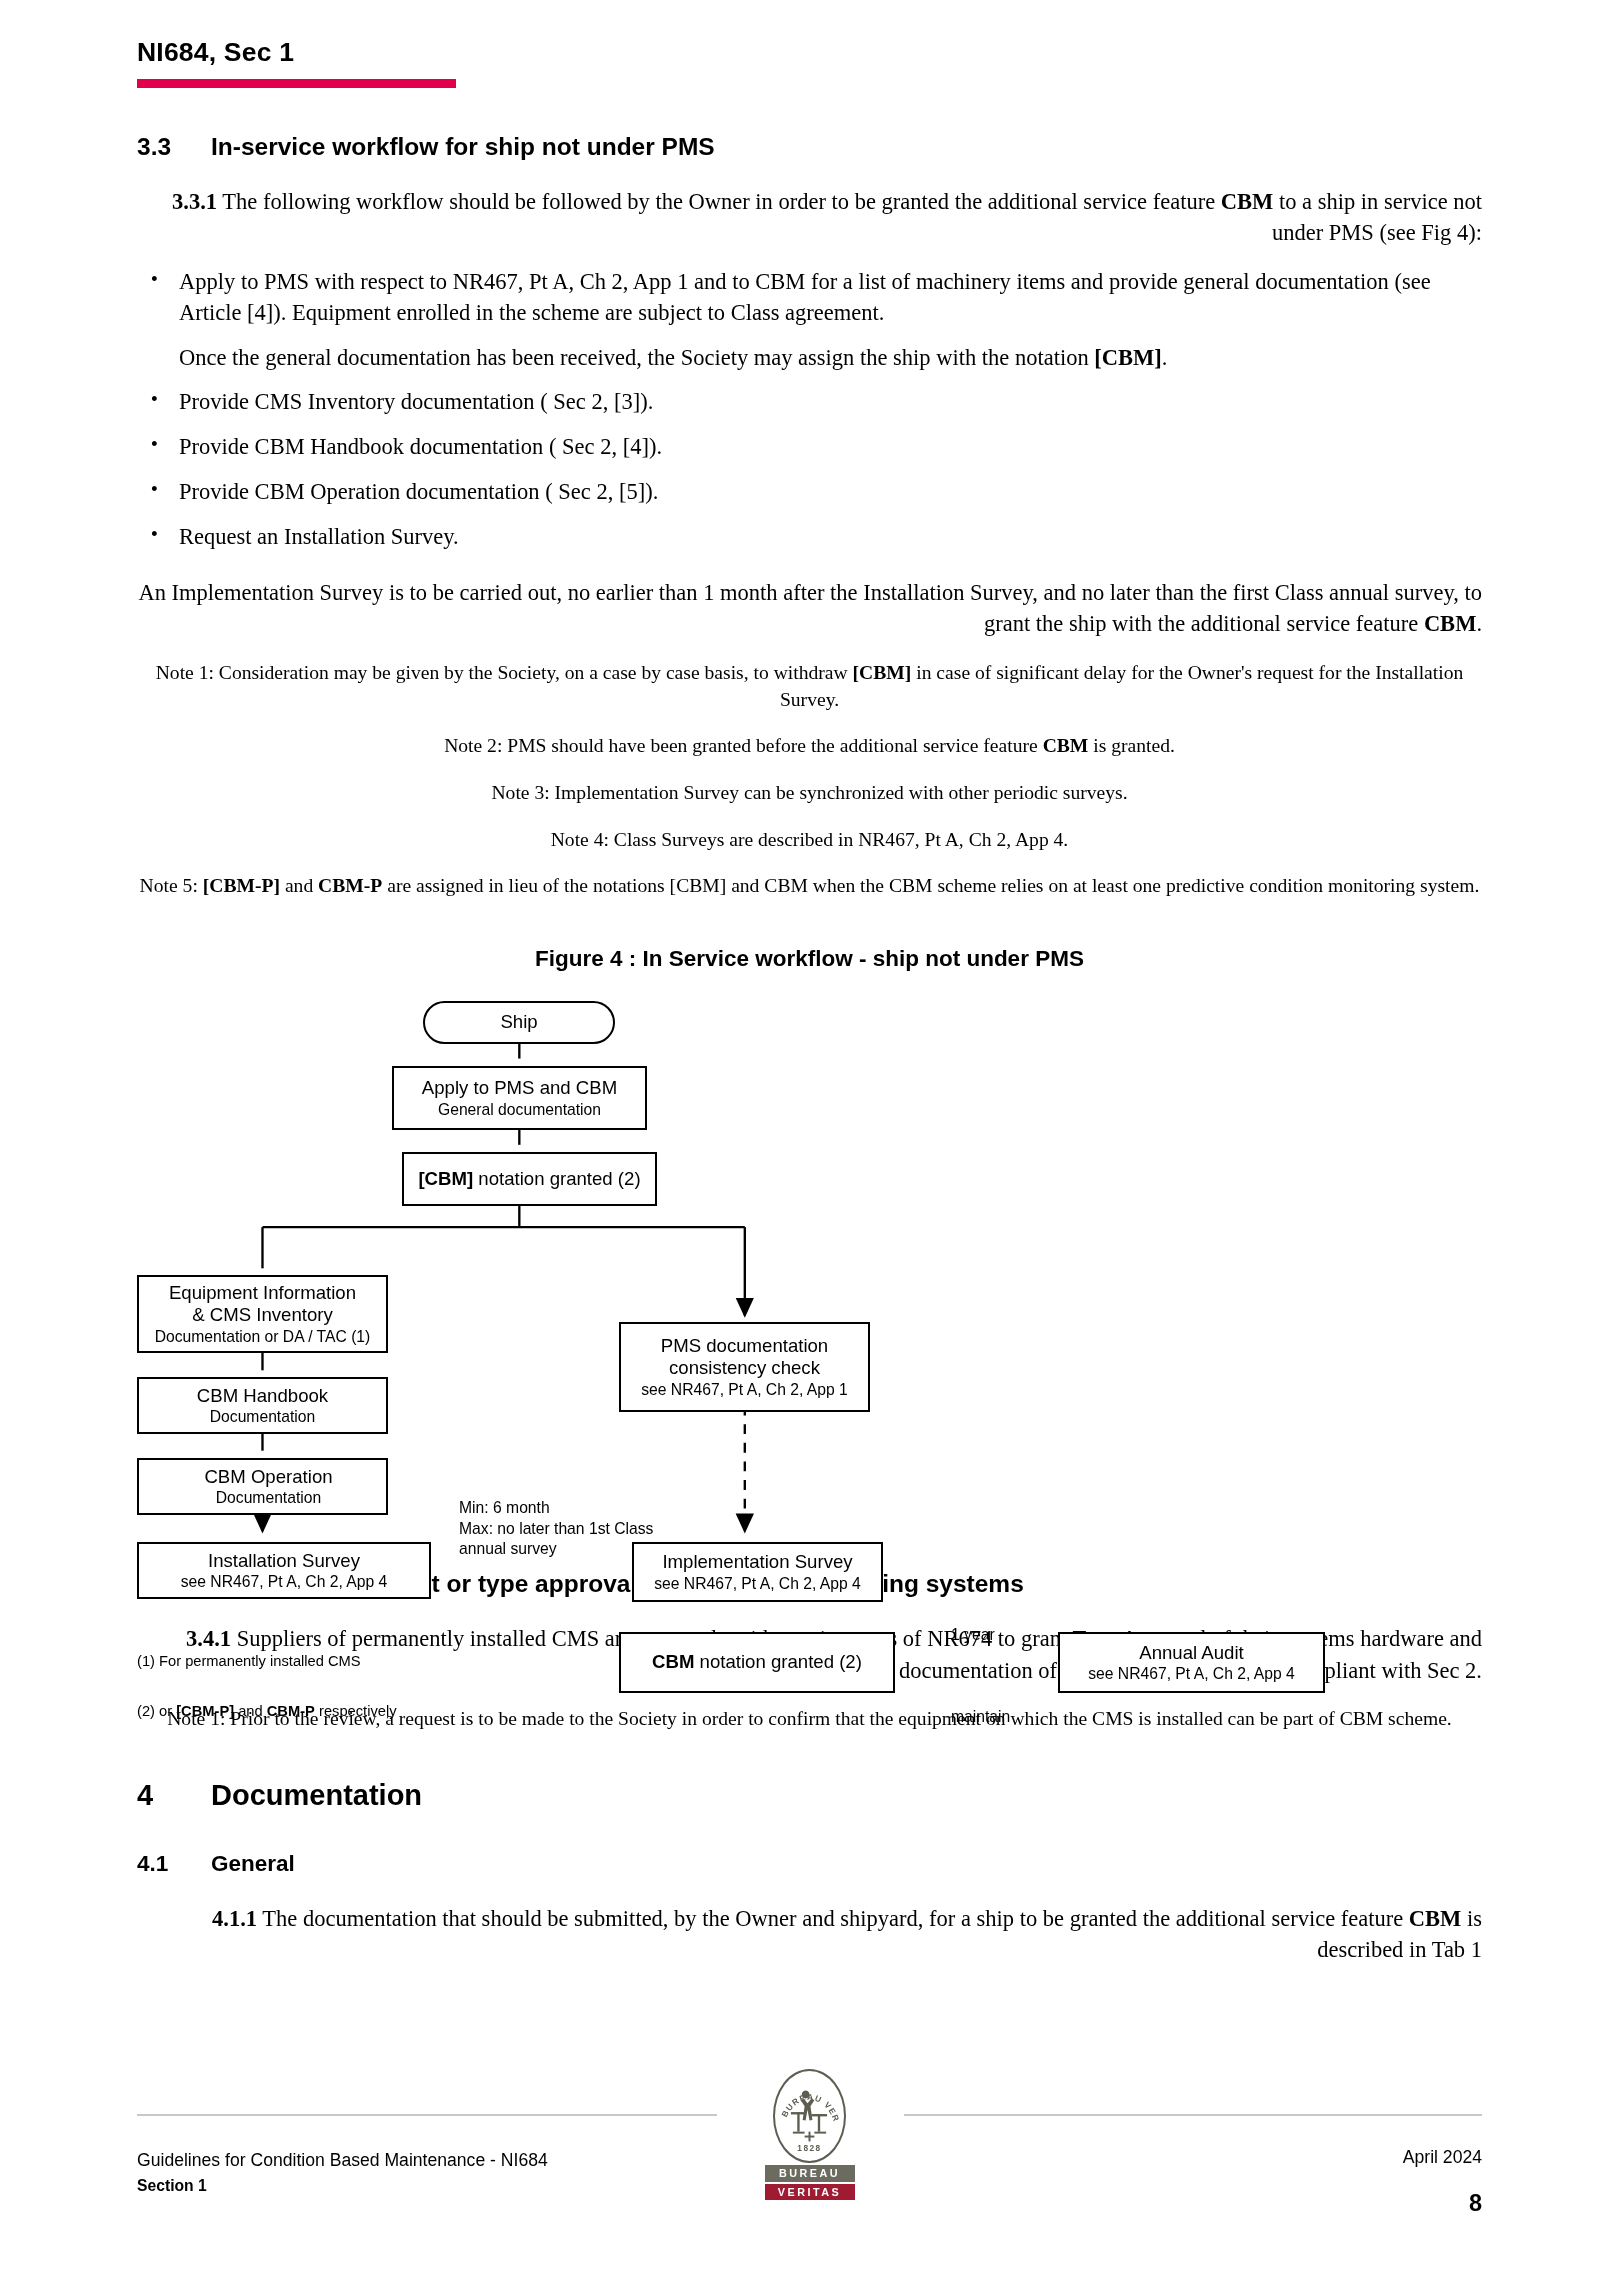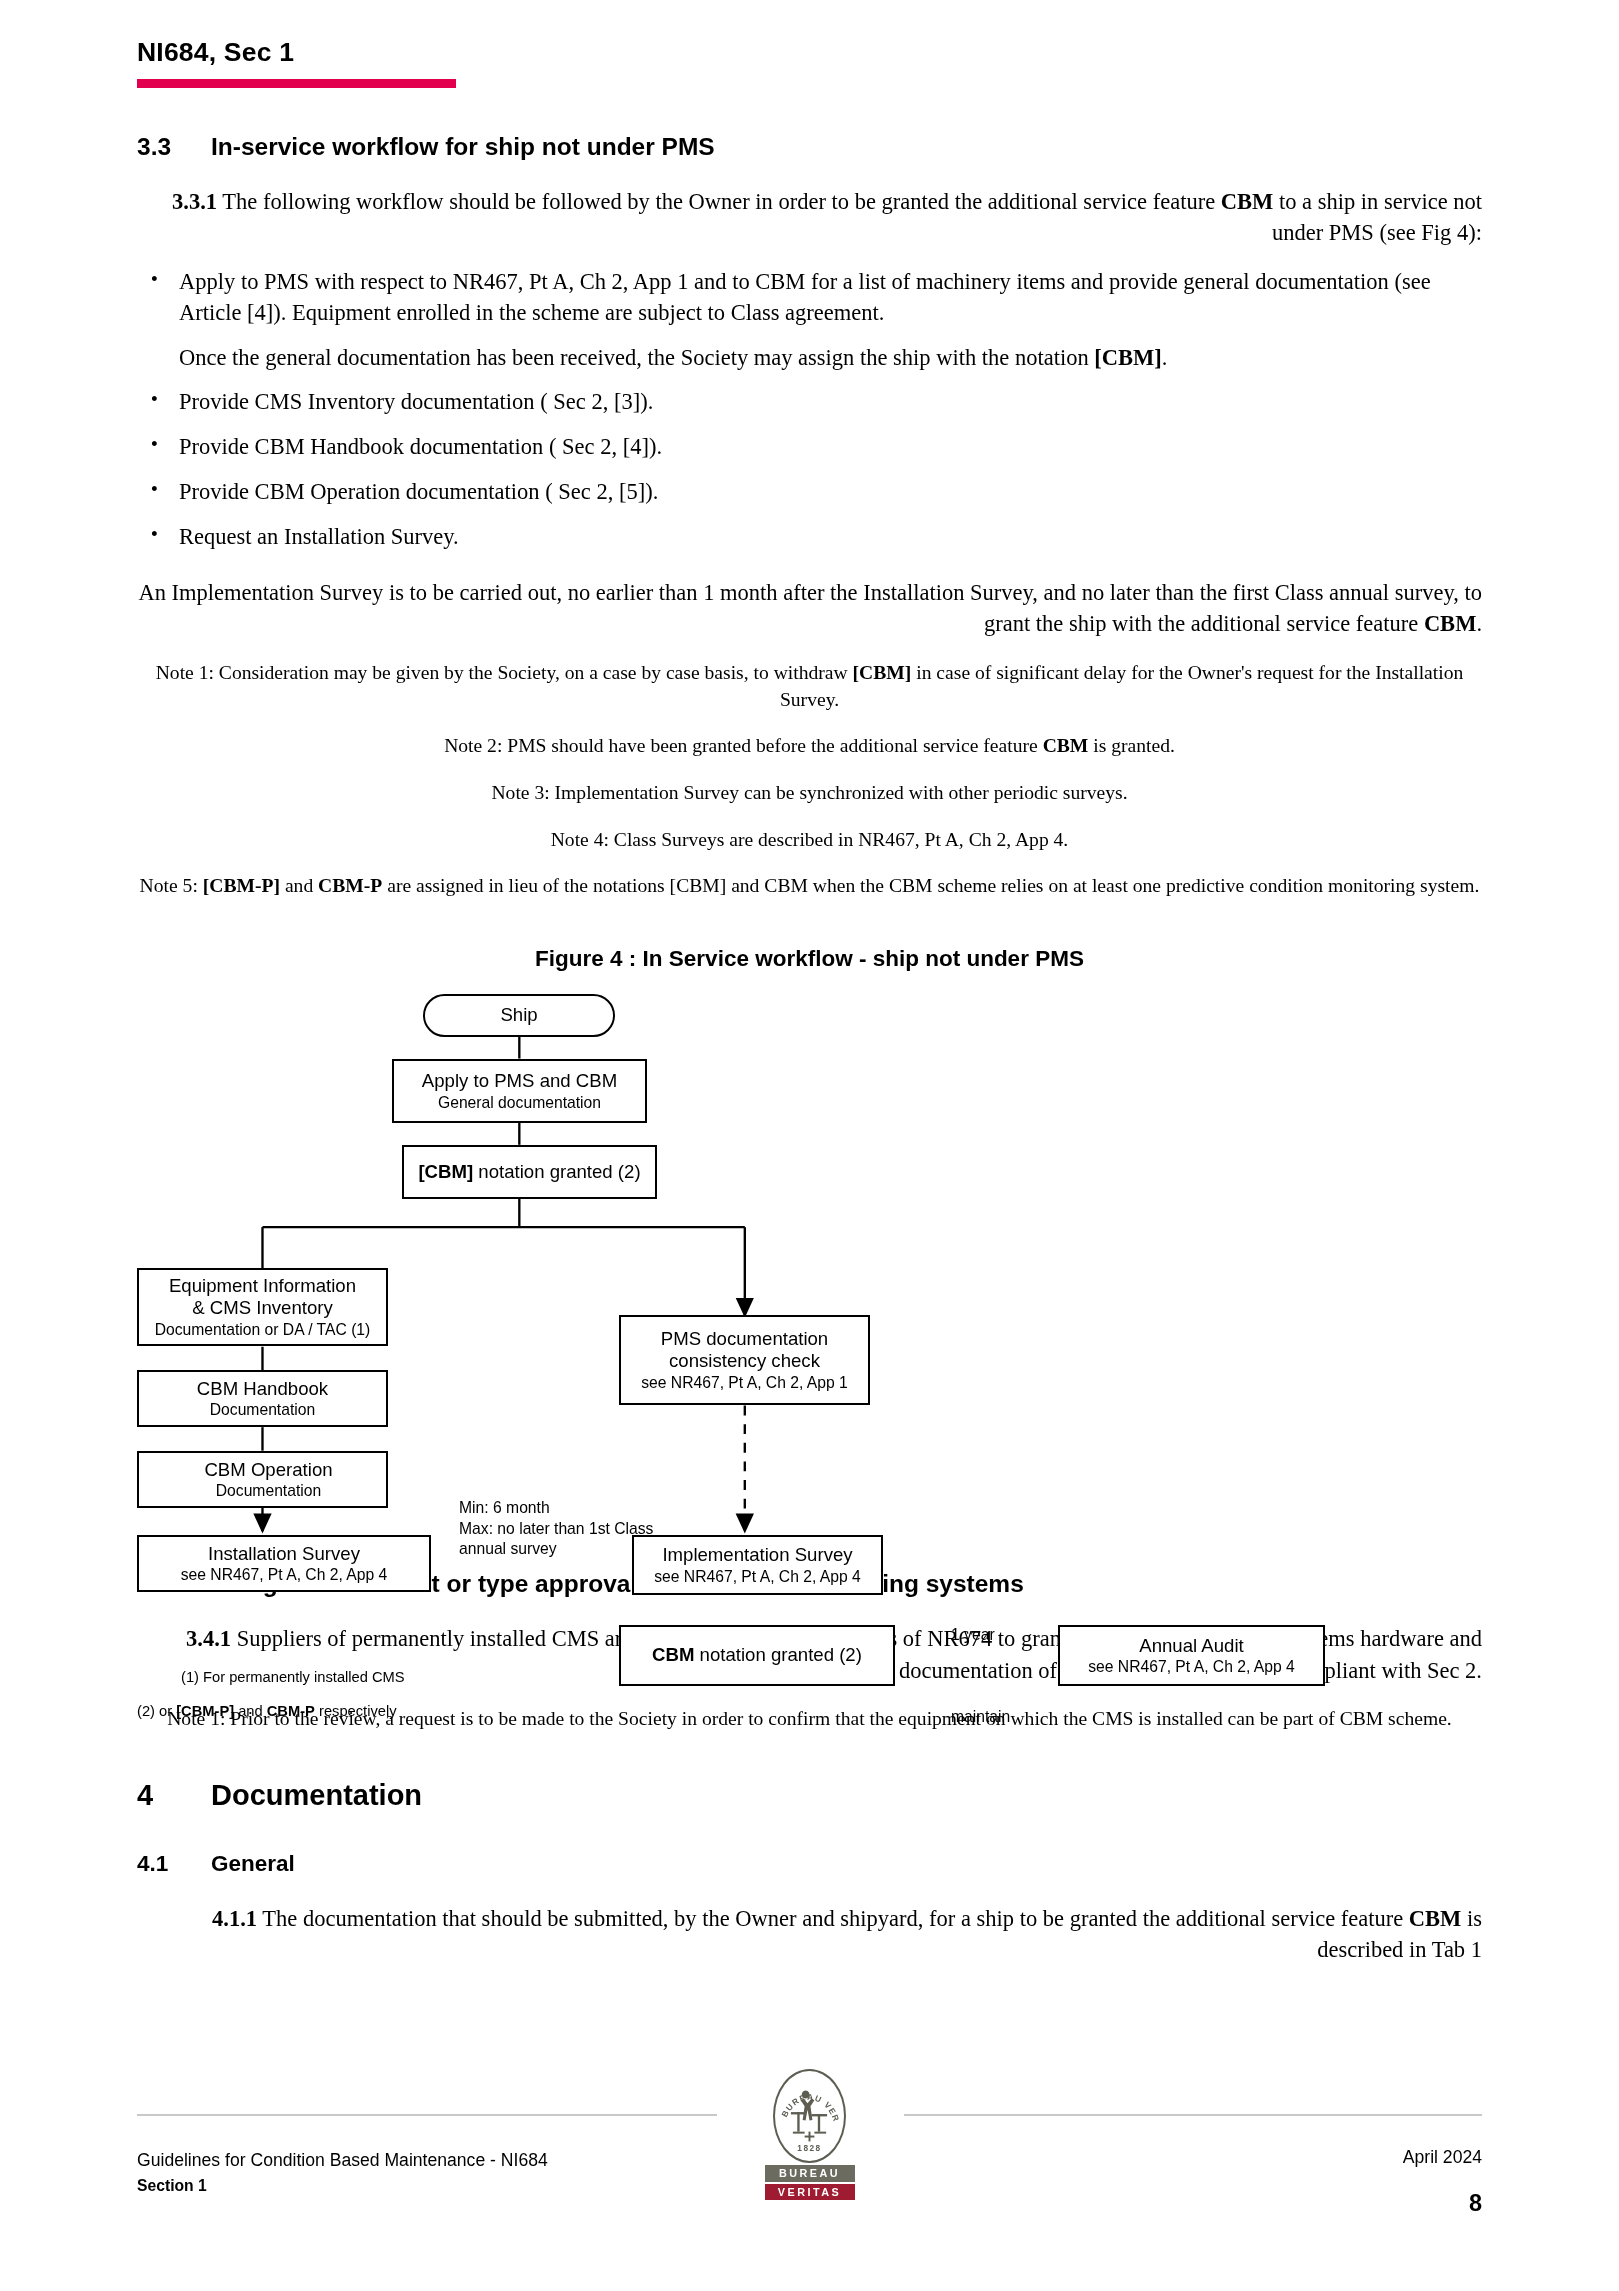--- a/index.html
+++ b/index.html
@@ -78,20 +78,21 @@
   }
   .flow svg { position:absolute; left:0; top:0; }
   .node {
     position:absolute;
     border:2.9px solid #000;
     background:#fff;
     display:flex; flex-direction:column;
     align-items:center; justify-content:center;
     text-align:center;
     line-height:1.22;
+    margin-top:7px;
   }
   .node .l1 { font-size:18.6px; }
   .node .l2 { font-size:18.6px; }
   .node .l3 { font-size:15.7px; }
   .node.term { border-radius:21.6px; }
   .flow-label {
     position:absolute;
     font-family:"Liberation Sans", sans-serif;
     font-size:15.7px; line-height:1.32; white-space:pre;margin-left:24px;
   }
@@ -263,21 +264,21 @@
       <span class="l1">Annual Audit</span>
       <span class="l3">see NR467, Pt A, Ch 2, App 4</span>
     </div>
 
     <div class="flow-label" style="left:298px; top:512px;">Min: 6 month
 Max: no later than 1st Class
 annual survey</div>
     <div class="flow-label" style="left:790px; top:639px;">1 year</div>
     <div class="flow-label" style="left:790px; top:721px;">maintain</div>
 
-    <div class="fig-foot" style="left:0px; top:680px;margin-left:44px;">
+    <div class="fig-foot" style="left:0px; top:664px;">
       <span>(1) For permanently installed CMS</span>
     </div>
     <div class="fig-foot" style="left:0px; top:714px;">
       <span>(2) or </span><b>[CBM-P]</b><span> and </span><b>CBM-P</b><span> respectively</span>
     </div>
   </div>
 
   <h2 class="sec-h" style="margin-top:35px;">
     <span class="num">3.4</span>
     <span>Design assessment or type approval of condition monitoring systems</span>

